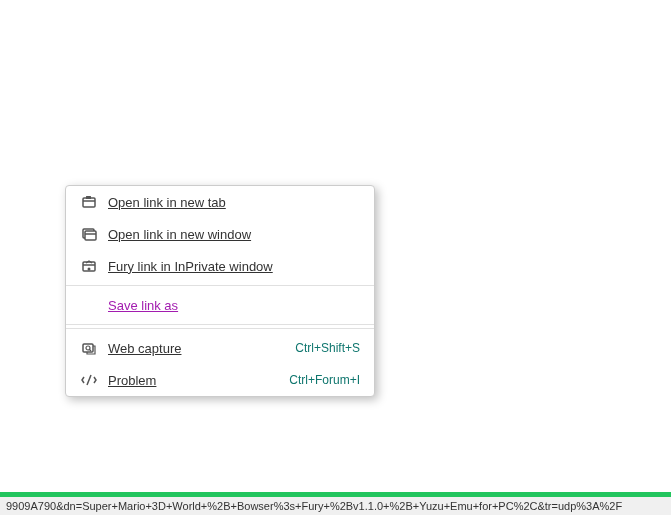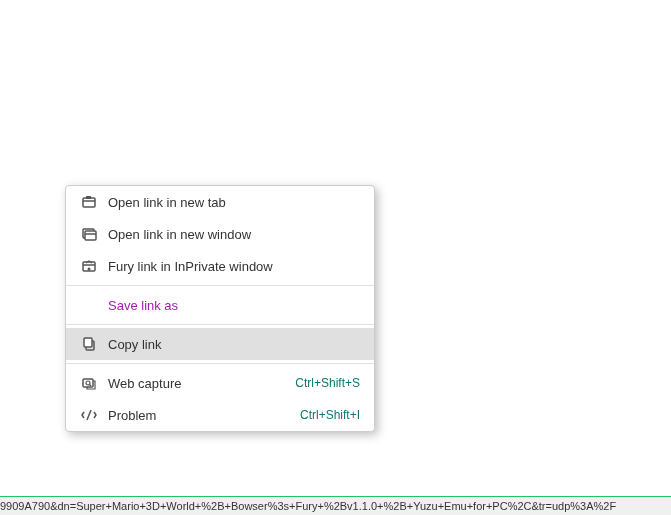--- a/index.html
+++ b/index.html
@@ -128,22 +128,22 @@
       margin: 0 3px;
     }
 
     
     .status-bar {
       position: absolute;
       bottom: 0;
       left: 0;
       right: 0;
       background: #f0f0f0;
-      border-top: 1px solid #22c55e;
-      padding: 3px 0;
+      border-top: 5px solid #22c55e;
+      padding: 3px 6px;
       font-size: 11px;
       color: #333;
       white-space: nowrap;
       overflow: hidden;
     }
 
     
     .context-menu-overlay {
       position: absolute;
       top: 185px;
@@ -182,20 +182,21 @@
       width: 18px;
       height: 18px;
       flex-shrink: 0;
       display: flex;
       align-items: center;
       justify-content: center;
       font-size: 14px;
     }
     .ctx-label {
       flex: 1;
+      text-decoration: underline;
     }
     .ctx-shortcut {
       color: #0f766e;
       font-size: 12px;
     }
     .ctx-arrow {
       color: #666;
       font-size: 12px;
     }
 
@@ -338,29 +339,20 @@
 
   <div class="ctx-separator"></div>
 
   <div class="ctx-item disabled">
     <span class="ctx-icon"></span>
     <span class="ctx-label">Save link as</span>
   </div>
 
   <div class="ctx-separator"></div>
 
-  <div class="ctx-item highlighted">
-    <span class="ctx-icon">
-      <svg width="16" height="16" viewBox="0 0 16 16" fill="none">
-        <rect x="5" y="5" width="8" height="9" rx="1" stroke="#555" stroke-width="1.5" fill="none"></rect>
-        <rect x="3" y="2" width="8" height="9" rx="1" stroke="#555" stroke-width="1.5" fill="white"></rect>
-      </svg>
-    </span>
-    <span class="ctx-label">Copy link</span>
-  </div>
 
   <div class="ctx-separator"></div>
 
 
   <div class="ctx-item">
     <span class="ctx-icon">
       <svg width="16" height="16" viewBox="0 0 16 16" fill="none">
         <rect x="2" y="4" width="10" height="8" rx="1" stroke="#555" stroke-width="1.5" fill="none"></rect>
         <path d="M12 6 L14 6 L14 14 L6 14 L6 12" stroke="#555" stroke-width="1.2" fill="none"></path>
         <circle cx="7" cy="8" r="2" stroke="#555" stroke-width="1.2" fill="none"></circle>
@@ -373,16 +365,16 @@
 
   <div class="ctx-item">
     <span class="ctx-icon">
       <svg width="16" height="16" viewBox="0 0 16 16" fill="none">
         <polyline points="3,5 1,8 3,11" stroke="#555" stroke-width="1.5" fill="none"></polyline>
         <polyline points="13,5 15,8 13,11" stroke="#555" stroke-width="1.5" fill="none"></polyline>
         <line x1="6" y1="13" x2="10" y2="3" stroke="#555" stroke-width="1.5"></line>
       </svg>
     </span>
     <span class="ctx-label">Problem</span>
-    <span class="ctx-shortcut">Ctrl+Shift+I</span>
+    <span class="ctx-shortcut">Ctrl+Forum+I</span>
   </div>
 
 </div>
 
 </body></html>

